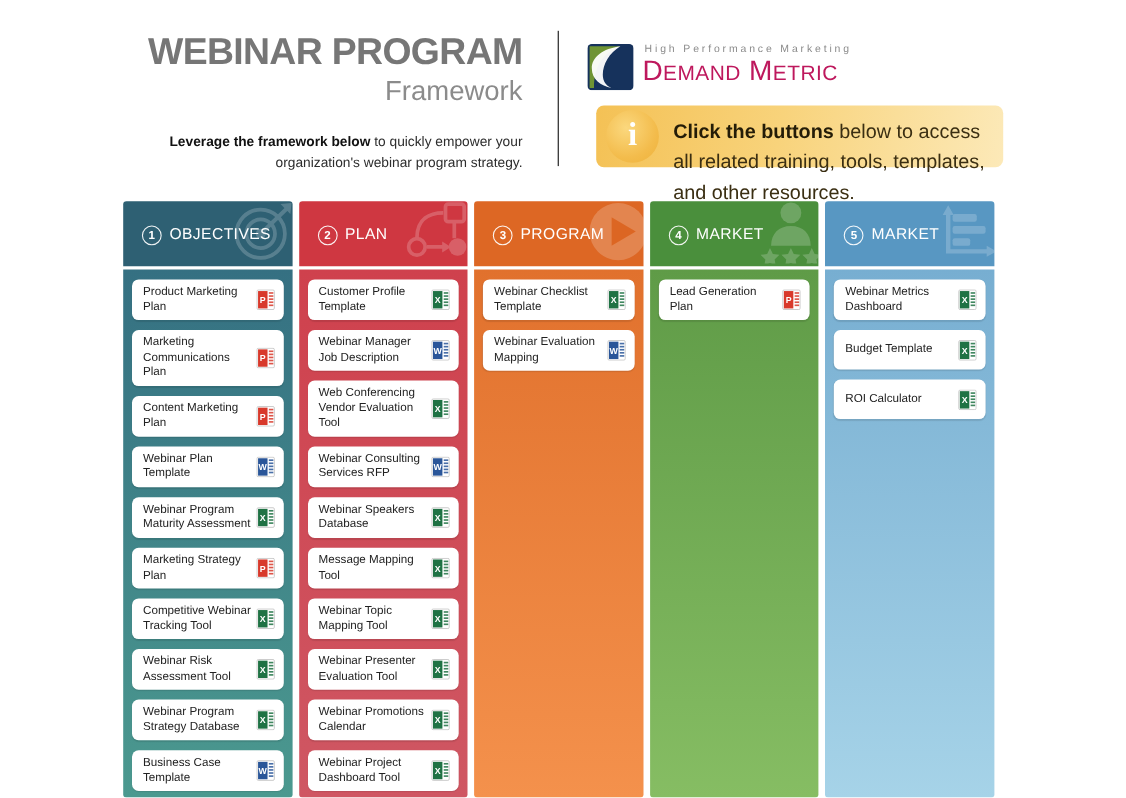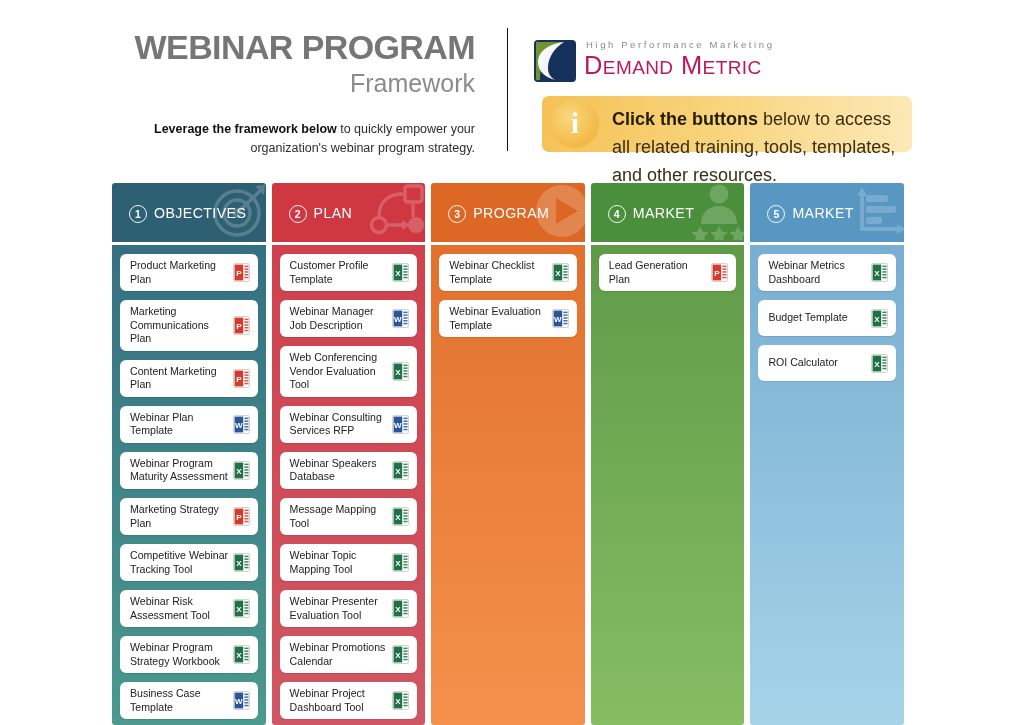--- a/index.html
+++ b/index.html
@@ -323,21 +323,21 @@
                   <rect x="11.4" y="2.6" width="4.1" height="1.5"></rect>
                   <rect x="11.4" y="5.4" width="4.1" height="1.5"></rect>
                   <rect x="11.4" y="8.2" width="4.1" height="1.5"></rect>
                   <rect x="11.4" y="11.0" width="4.1" height="1.5"></rect>
                   <rect x="11.4" y="13.8" width="4.1" height="1.5"></rect>
                 </g>
               </svg>
             </span>
           </div>
           <div class="card">
-            <span class="card-label">Webinar Program Strategy Workbook</span>
+            <span class="card-label">Webinar Program Strategy Database</span>
             <span style="display: flex;">
               <svg class="file-icon" viewBox="0 0 17 19">
                 <rect x="0.6" y="0.6" width="15.8" height="17.8" rx="1.2" fill="#ffffff" stroke="#c9c9c9" stroke-width="0.9"></rect>
                 <rect x="1.6" y="1.6" width="8.6" height="15.8" fill="#1f7244"></rect>
                 <text x="5.9" y="12.6" font-family="Liberation Sans, sans-serif" font-size="8" font-weight="bold" fill="#ffffff" text-anchor="middle">X</text>
                 <g fill="#1f7244" opacity="0.85">
                   <rect x="11.4" y="2.6" width="4.1" height="1.5"></rect>
                   <rect x="11.4" y="5.4" width="4.1" height="1.5"></rect>
                   <rect x="11.4" y="8.2" width="4.1" height="1.5"></rect>
                   <rect x="11.4" y="11.0" width="4.1" height="1.5"></rect>
@@ -573,21 +573,21 @@
                   <rect x="11.4" y="2.6" width="4.1" height="1.5"></rect>
                   <rect x="11.4" y="5.4" width="4.1" height="1.5"></rect>
                   <rect x="11.4" y="8.2" width="4.1" height="1.5"></rect>
                   <rect x="11.4" y="11.0" width="4.1" height="1.5"></rect>
                   <rect x="11.4" y="13.8" width="4.1" height="1.5"></rect>
                 </g>
               </svg>
             </span>
           </div>
           <div class="card">
-            <span class="card-label">Webinar Evaluation Template</span>
+            <span class="card-label">Webinar Evaluation Mapping</span>
             <span style="display: flex;">
               <svg class="file-icon" viewBox="0 0 17 19">
                 <rect x="0.6" y="0.6" width="15.8" height="17.8" rx="1.2" fill="#ffffff" stroke="#c9c9c9" stroke-width="0.9"></rect>
                 <rect x="1.6" y="1.6" width="8.6" height="15.8" fill="#2a5699"></rect>
                 <text x="5.9" y="12.6" font-family="Liberation Sans, sans-serif" font-size="8" font-weight="bold" fill="#ffffff" text-anchor="middle">W</text>
                 <g fill="#2a5699" opacity="0.85">
                   <rect x="11.4" y="2.6" width="4.1" height="1.5"></rect>
                   <rect x="11.4" y="5.4" width="4.1" height="1.5"></rect>
                   <rect x="11.4" y="8.2" width="4.1" height="1.5"></rect>
                   <rect x="11.4" y="11.0" width="4.1" height="1.5"></rect>

